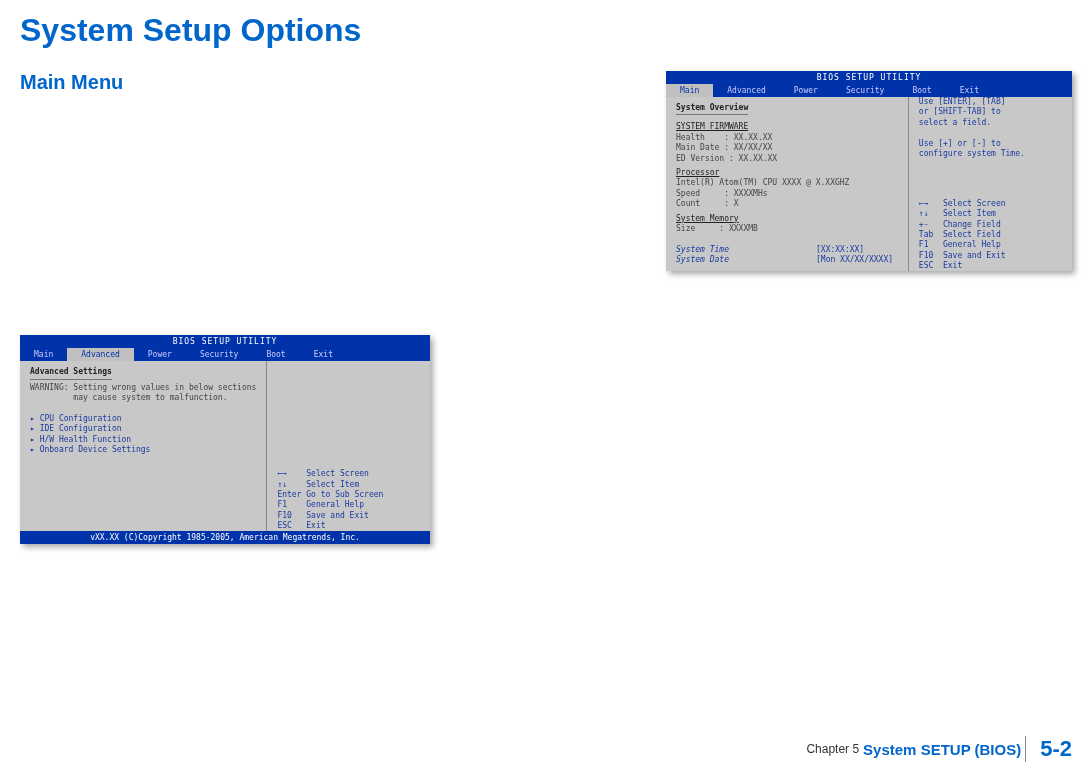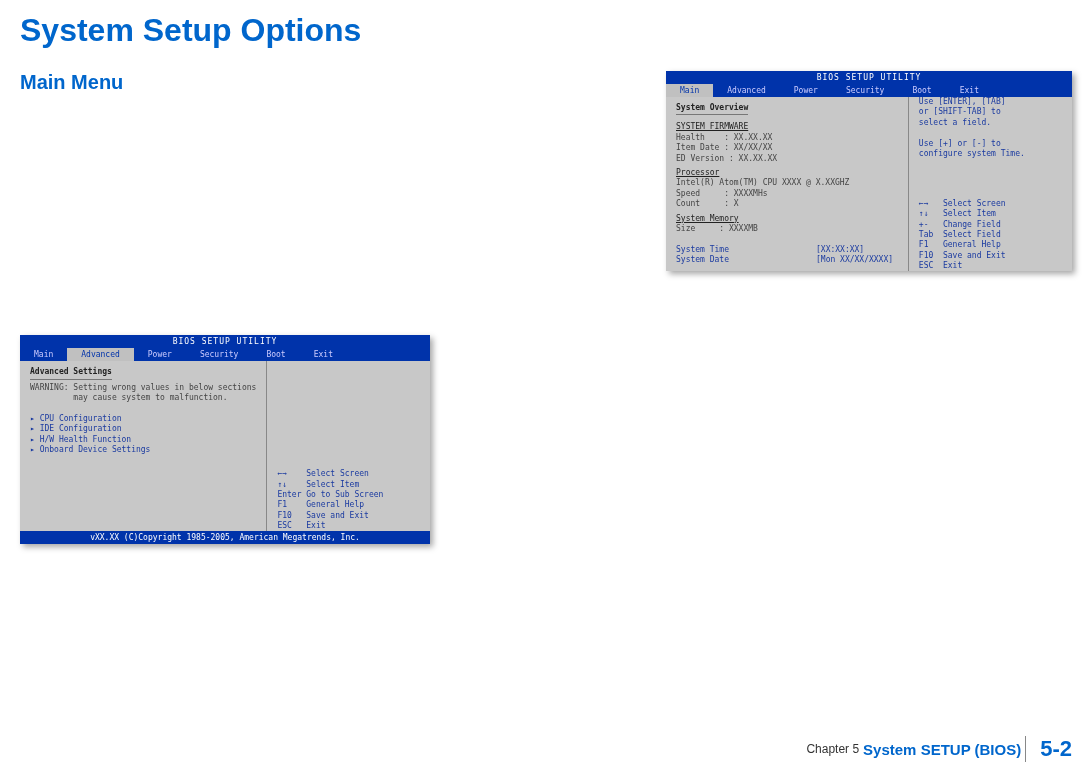--- a/index.html
+++ b/index.html
@@ -87,21 +87,21 @@
     font-weight: bold;
   }
   .bl-sub {
     color: #222;
     text-decoration: underline;
     margin-top: 4px;
     display: inline-block;
   }
   .bl-row { white-space: pre; }
   .bl-time { display: flex; }
-  .bl-time-l { color: #1a3aa0; width: 140px; }
+  .bl-time-l { color: #1a3aa0; width: 140px; font-style: italic; }
   .bl-time-v { color: #1a3aa0; }
   .bios-footer {
     background: #0033aa;
     color: #fff;
     text-align: center;
     font-size: 8px;
     padding: 2px 0;
   }
   .help-block { white-space: pre; }
   .adv-item { color: #1a3aa0; white-space: pre; }
@@ -141,21 +141,21 @@
       <div class="bios-tab">Power</div>
       <div class="bios-tab">Security</div>
       <div class="bios-tab">Boot</div>
       <div class="bios-tab">Exit</div>
     </div>
     <div class="bios-body">
       <div class="bios-left">
         <span class="bl-head">System Overview</span><br>
         <span class="bl-sub">SYSTEM FIRMWARE</span>
         <div class="bl-row">Health    : XX.XX.XX</div>
-        <div class="bl-row">Item Date : XX/XX/XX</div>
+        <div class="bl-row">Main Date : XX/XX/XX</div>
         <div class="bl-row">ED Version : XX.XX.XX</div>
         <span class="bl-sub">Processor</span>
         <div class="bl-row">Intel(R) Atom(TM) CPU XXXX @ X.XXGHZ</div>
         <div class="bl-row">Speed     : XXXXMHs</div>
         <div class="bl-row">Count     : X</div>
         <span class="bl-sub">System Memory</span>
         <div class="bl-row">Size     : XXXXMB</div>
         <br>
         <div class="bl-time">
           <span class="bl-time-l">System Time</span>

